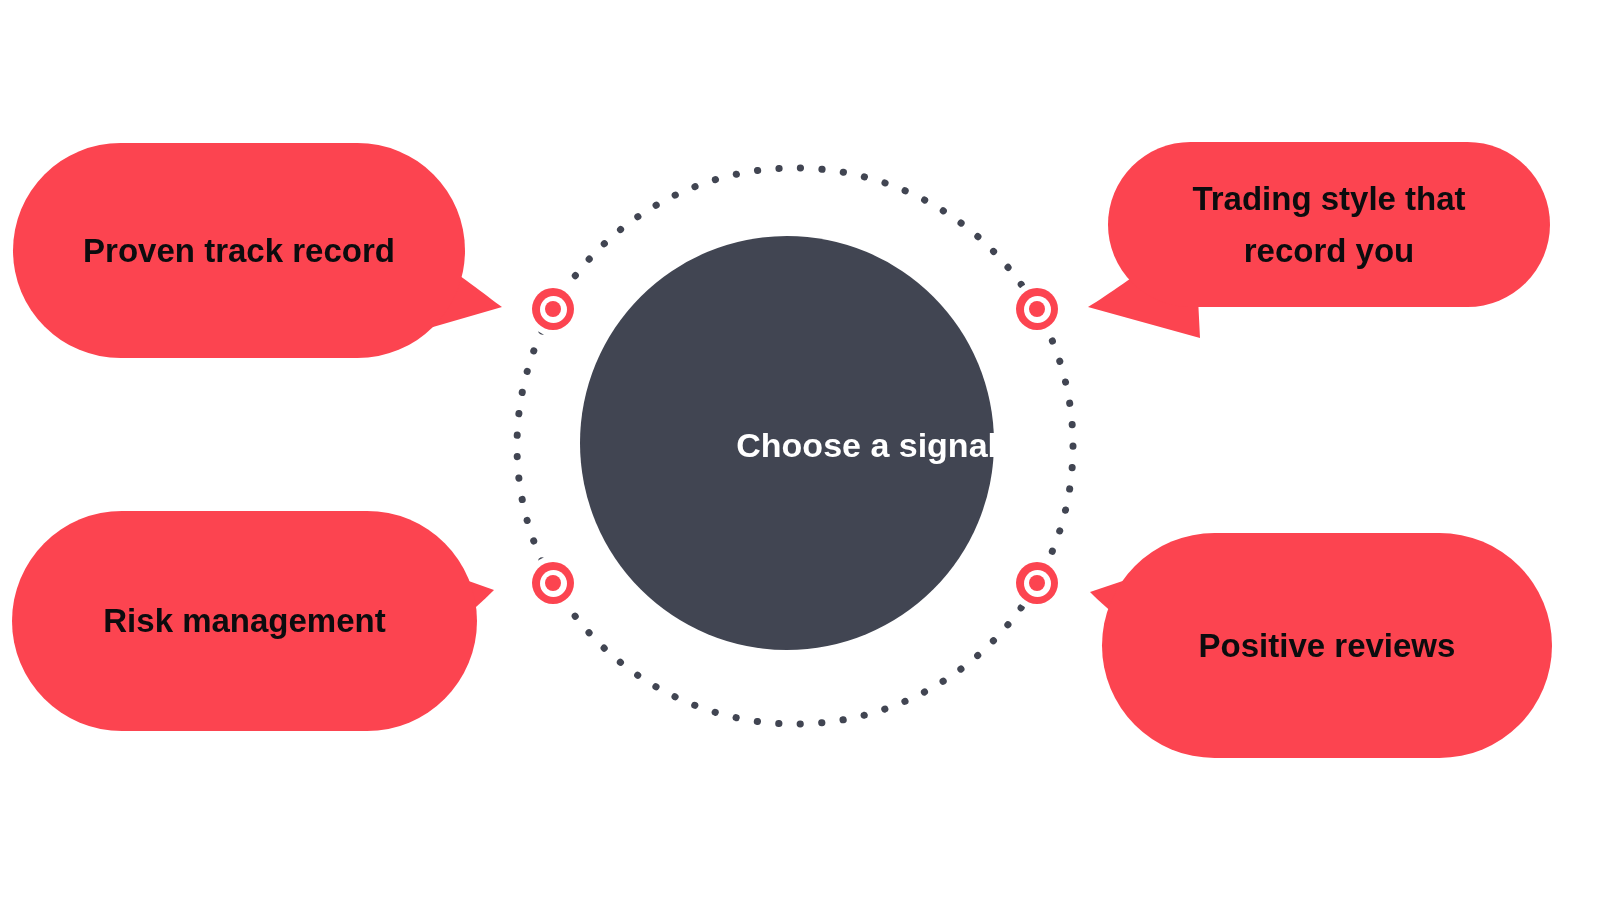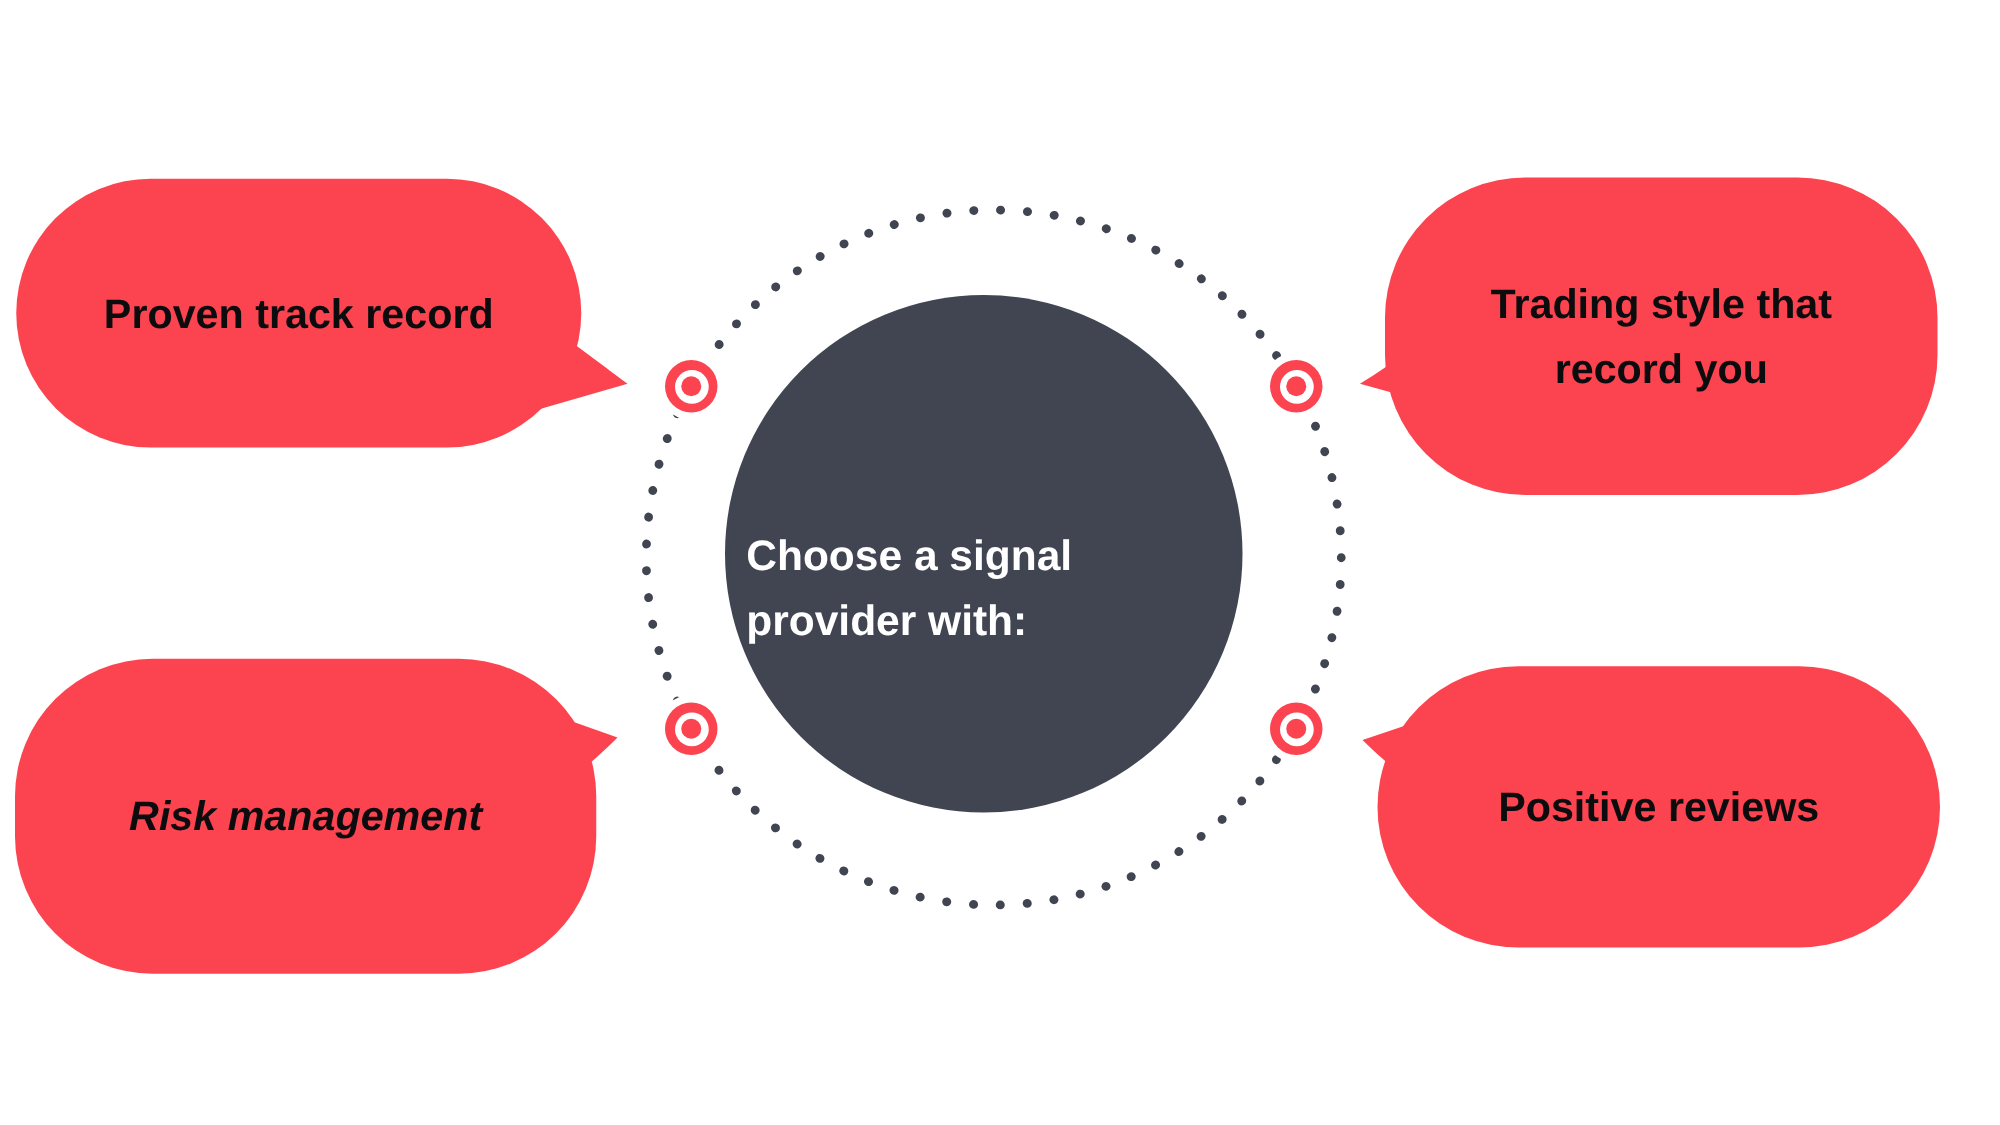--- a/index.html
+++ b/index.html
@@ -28,27 +28,27 @@
     align-items:center;
     justify-content:center;
     text-align:center;
     color:var(--bubble-text);
     font-weight:bold;
     font-size:33px;
     line-height:52px;
   }
   .bubble .line{display:block;}
   #bubble-tl{left:13px;  top:143px; width:452px; height:215px; border-radius:108px;text-align:right;}
-  #bubble-bl{left:12px;  top:527px; width:465px; height:252px; border-radius:110px;font-style:italic;}
-  #bubble-tr{left:1108px;top:142px; width:442px; height:254px; border-radius:112px;}
+  #bubble-bl{left:12px;  top:511px; width:465px; height:220px; border-radius:110px;}
+  #bubble-tr{left:1108px;top:142px; width:442px; height:165px; border-radius:112px;}
   #bubble-br{left:1102px;top:533px; width:450px; height:225px; border-radius:113px;}
   .center-label{
     position:absolute;
     left:597px; top:419px; width:400px;
-    text-align:left;
+    text-align:right;
     color:var(--center-text);
     font-weight:bold;
     font-size:34px;
     line-height:52px;
   }
   .center-label .line{display:block;}
   .target{
     position:absolute;
     width:42px;height:42px;border-radius:50%;
     background:var(--bubble-red);
@@ -78,21 +78,20 @@
     <path d="M 400 238 C 450 266 480 291 502 307 L 395 338 Z" fill="var(--bubble-red)"></path>
     <path d="M 398 556 L 494 590 C 472 612 440 638 405 662 Z" fill="var(--bubble-red)"></path>
     <path d="M 1195 238 C 1145 266 1115 291 1088 307 L 1200 338 Z" fill="var(--bubble-red)"></path>
     <path d="M 1197 556 L 1090 592 C 1112 614 1144 640 1195 664 Z" fill="var(--bubble-red)"></path>
 
     <circle cx="787" cy="443" r="207" fill="var(--circle-dark)"></circle>
   </svg>
 
   <div class="center-label">
     <span class="line">Choose a signal</span>
-    <span class="line">provider with:</span>
   </div>
 
   <div class="bubble" id="bubble-tl">
     <span class="line">Proven track record</span>
     <span class="line"></span>
   </div>
 
   <div class="bubble" id="bubble-bl">
     <span class="line">Risk management</span>
   </div>

